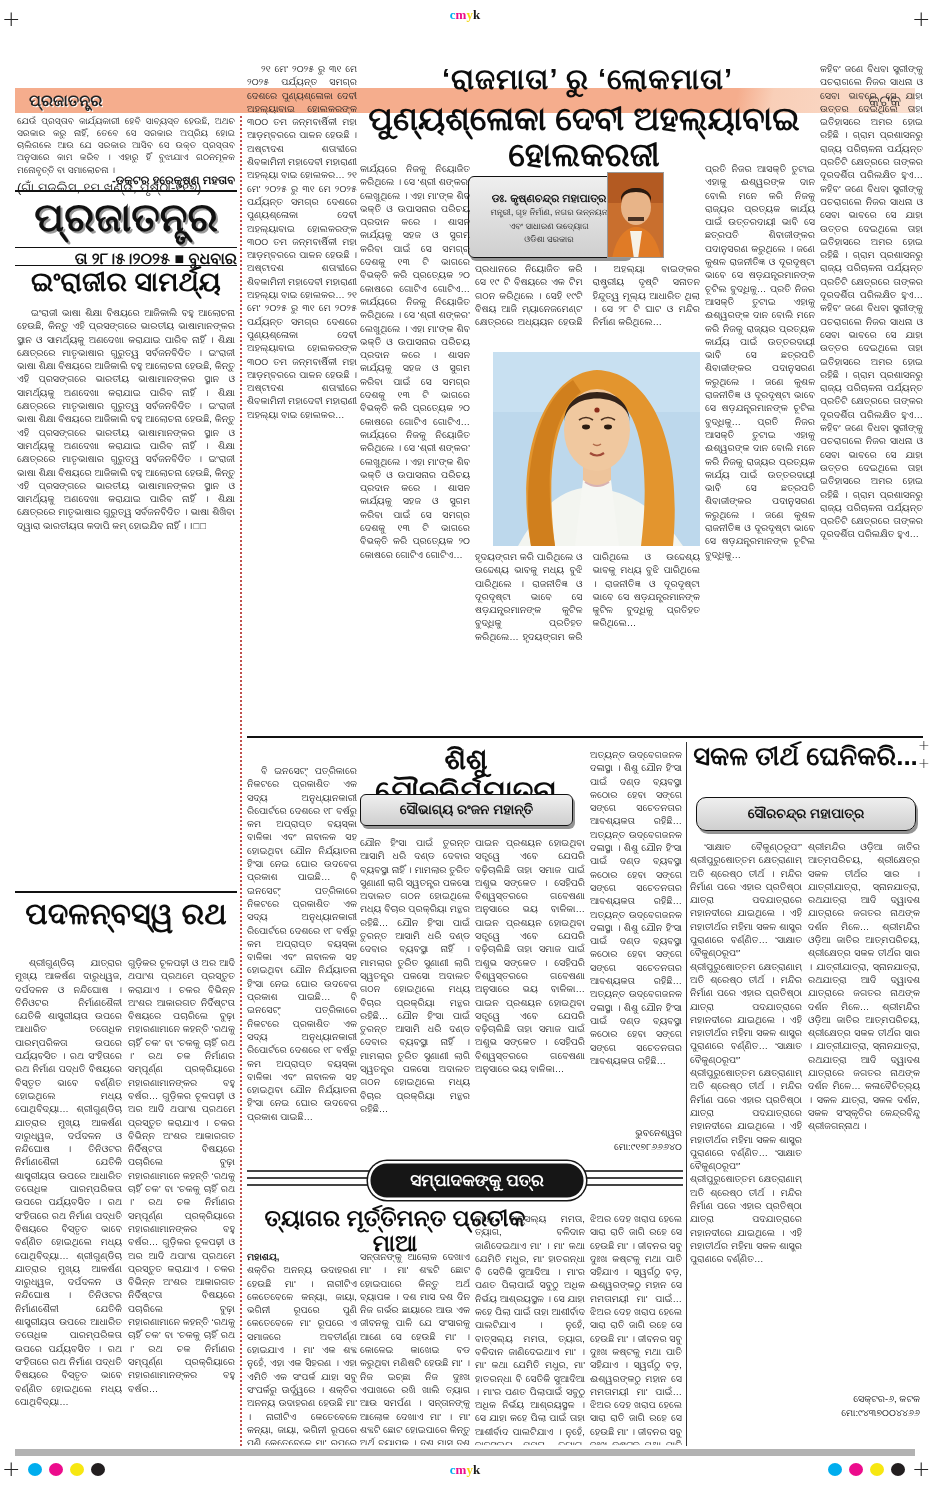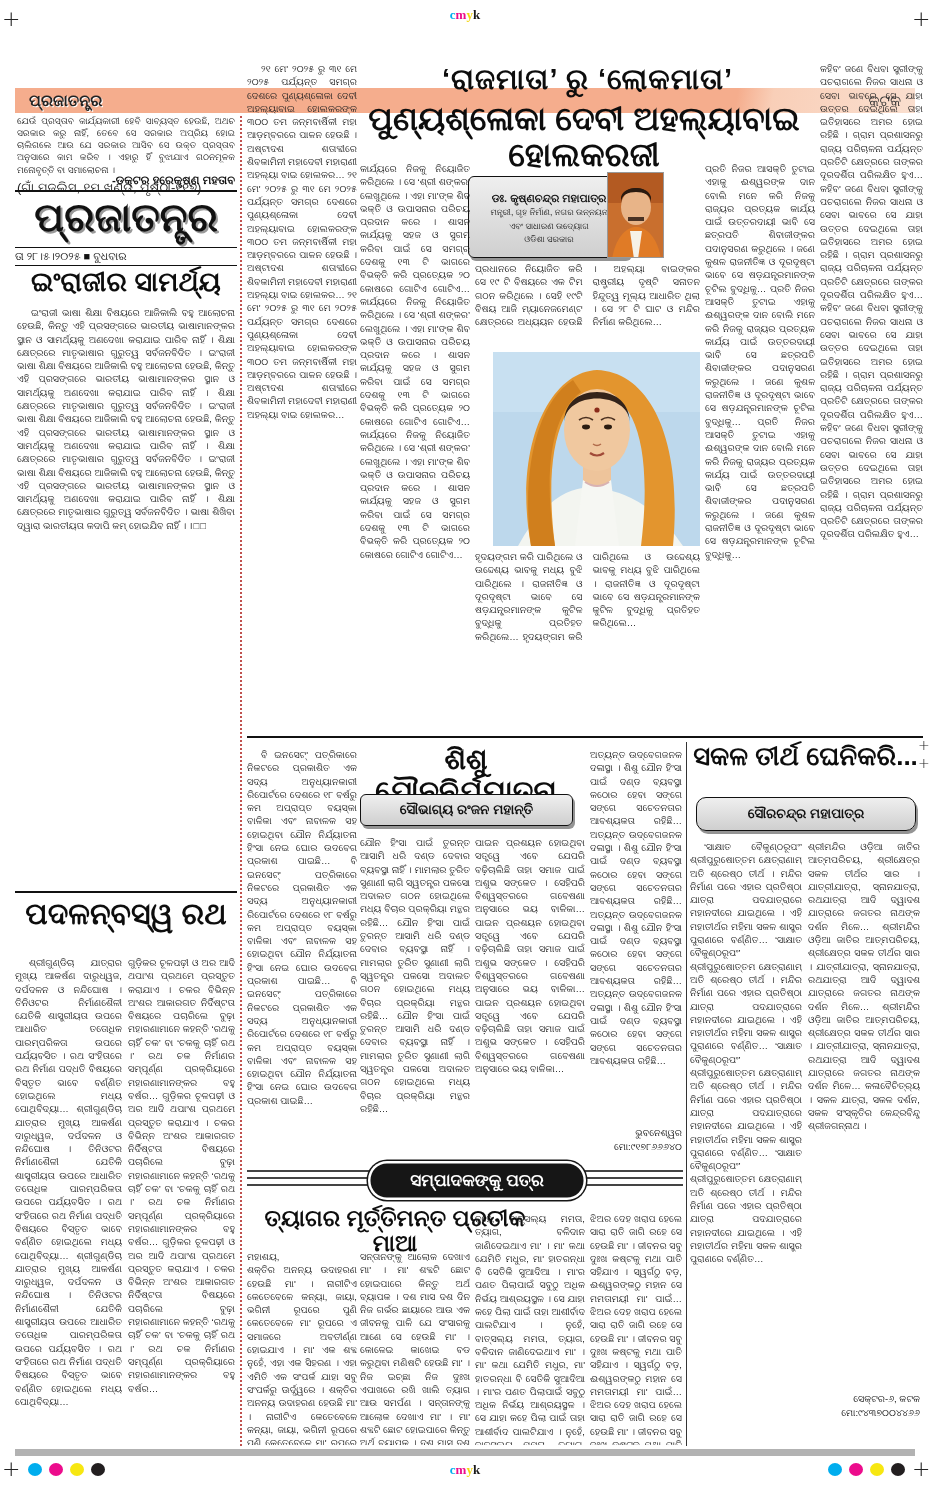--- a/index.html
+++ b/index.html
@@ -32,21 +32,21 @@
   .vsep-dot{position:absolute;width:0;border-left:2px dotted #c0504d}
   .vsep-solid{position:absolute;width:0;border-left:1.5px solid #333}
 
   
   .quote{position:absolute;left:17px;top:115px;width:218px;font-size:9px;line-height:1.35;text-align:justify;color:#222}
   .quote-src{position:absolute;left:17px;top:180px;width:218px;text-align:left;font-size:13px;color:#222}
   .quote-auth{position:absolute;left:17px;top:174px;width:218px;text-align:right;font-size:11.5px;font-weight:bold;color:#111}
   .masthead{position:absolute;left:15px;top:193px;width:222px;text-align:center;
     font-family:"Liberation Serif","DejaVu Serif",serif;font-weight:900;font-size:40px;line-height:1.25;color:#111;
     text-shadow:2px 2px 0 #9a9a9a}
-  .dateline{position:absolute;left:15px;top:250px;width:222px;text-align:left;font-weight:normal;font-size:11px;color:#111}
+  .dateline{position:absolute;left:15px;top:250px;width:222px;text-align:right;font-weight:bold;font-size:16px;color:#111}
   .hl{position:absolute;font-weight:bold;color:#0d0d0d;text-align:center;line-height:1.1}
   .hl-english{left:15px;top:268px;width:222px;font-size:27px}
   .hl-chariot{left:15px;top:897px;width:222px;font-size:30px}
   .hl-kicker{left:360px;top:64px;width:455px;font-size:29px;letter-spacing:1px}
   .hl-main{left:348px;top:101px;width:472px;font-size:33px}
   .hl-child{left:352px;top:744px;width:228px;font-size:29px}
   .hl-tirtha{left:688px;top:742px;width:235px;font-size:26px}
   .hl-letter{left:247px;top:1206px;width:296px;font-size:23px}
 
   
@@ -63,21 +63,21 @@
   .photo{position:absolute;overflow:hidden}
   .photo svg{display:block}
   .ph-author{left:607px;top:172px;width:57px;height:86px;border:1px solid #999}
   .ph-portrait{left:493px;top:352px;width:207px;height:194px}
 
   
   .deco-line{position:absolute;left:247px;width:436px;height:1.5px;background:#444}
   .letterbox{position:absolute;left:368px;top:1161px;width:218px;height:39px;background:#161616;border-radius:19px;
     box-shadow:inset 0 0 0 2.5px #fff,0 0 0 1.5px #161616;display:flex;align-items:center;justify-content:center;
     color:#fff;font-weight:bold;font-size:17px}
-  .salut{font-weight:normal}
+  .salut{font-weight:bold}
 
   .signoff{position:absolute;text-align:right;font-size:9.5px;line-height:1.45;color:#111}
   .endmark{letter-spacing:1px}
 </style>
 </head>
 <body>
 
 <div class="page">
 
   <div class="regcross" style="left:2px;top:8px">+</div>
@@ -186,21 +186,21 @@
 
   <div class="tcol" style="left:820px;top:62px;width:103px;height:672px">
     <p>କହିବ' ଜଣେ ବିଧବା ସ୍ତ୍ରୀଙ୍କୁ ପଚରାଗଲେ ନିଜର ସାଧନା ଓ ସେବା ଭାବରେ ସେ ଯାହା ଉତ୍ତର ଦେଇଥିଲେ ତାହା ଇତିହାସରେ ଅମର ହୋଇ ରହିଛି । ଗ୍ରାମ ପ୍ରଶାସନରୁ ରାଜ୍ୟ ପରିଚାଳନା ପର୍ଯ୍ୟନ୍ତ ପ୍ରତିଟି କ୍ଷେତ୍ରରେ ତାଙ୍କର ଦୂରଦର୍ଶିତା ପରିଲକ୍ଷିତ ହୁଏ… କହିବ' ଜଣେ ବିଧବା ସ୍ତ୍ରୀଙ୍କୁ ପଚରାଗଲେ ନିଜର ସାଧନା ଓ ସେବା ଭାବରେ ସେ ଯାହା ଉତ୍ତର ଦେଇଥିଲେ ତାହା ଇତିହାସରେ ଅମର ହୋଇ ରହିଛି । ଗ୍ରାମ ପ୍ରଶାସନରୁ ରାଜ୍ୟ ପରିଚାଳନା ପର୍ଯ୍ୟନ୍ତ ପ୍ରତିଟି କ୍ଷେତ୍ରରେ ତାଙ୍କର ଦୂରଦର୍ଶିତା ପରିଲକ୍ଷିତ ହୁଏ… କହିବ' ଜଣେ ବିଧବା ସ୍ତ୍ରୀଙ୍କୁ ପଚରାଗଲେ ନିଜର ସାଧନା ଓ ସେବା ଭାବରେ ସେ ଯାହା ଉତ୍ତର ଦେଇଥିଲେ ତାହା ଇତିହାସରେ ଅମର ହୋଇ ରହିଛି । ଗ୍ରାମ ପ୍ରଶାସନରୁ ରାଜ୍ୟ ପରିଚାଳନା ପର୍ଯ୍ୟନ୍ତ ପ୍ରତିଟି କ୍ଷେତ୍ରରେ ତାଙ୍କର ଦୂରଦର୍ଶିତା ପରିଲକ୍ଷିତ ହୁଏ… କହିବ' ଜଣେ ବିଧବା ସ୍ତ୍ରୀଙ୍କୁ ପଚରାଗଲେ ନିଜର ସାଧନା ଓ ସେବା ଭାବରେ ସେ ଯାହା ଉତ୍ତର ଦେଇଥିଲେ ତାହା ଇତିହାସରେ ଅମର ହୋଇ ରହିଛି । ଗ୍ରାମ ପ୍ରଶାସନରୁ ରାଜ୍ୟ ପରିଚାଳନା ପର୍ଯ୍ୟନ୍ତ ପ୍ରତିଟି କ୍ଷେତ୍ରରେ ତାଙ୍କର ଦୂରଦର୍ଶିତା ପରିଲକ୍ଷିତ ହୁଏ…</p>
   </div>
 
   <div class="rule" style="left:247px;top:736px;width:676px;height:2px"></div>
 
   <div class="regcross small" style="left:918px;top:738px">+</div>
   <div class="regcross small" style="left:918px;top:756px">+</div>
 
-  <div class="tcol" style="left:247px;top:748px;width:110px;height:414px">
+  <div class="tcol" style="left:247px;top:764px;width:110px;height:414px">
     <p class="lead">ବି ଇନସେଟ୍' ପତ୍ରିକାରେ ନିକଟରେ ପ୍ରକାଶିତ ଏକ ସଦ୍ୟ ଅନୁଧ୍ୟାନକାରୀ ରିପୋର୍ଟରେ ଦେଶରେ ୧୮ ବର୍ଷରୁ କମ ଅପ୍ରାପ୍ତ ବୟସ୍କା ବାଳିକା ଏବଂ ନାବାଳକ ସହ ହୋଇଥିବା ଯୌନ ନିର୍ଯ୍ୟାତନା ହିଂସା ନେଇ ଘୋର ଉଦବେଗ ପ୍ରକାଶ ପାଇଛି… ବି ଇନସେଟ୍' ପତ୍ରିକାରେ ନିକଟରେ ପ୍ରକାଶିତ ଏକ ସଦ୍ୟ ଅନୁଧ୍ୟାନକାରୀ ରିପୋର୍ଟରେ ଦେଶରେ ୧୮ ବର୍ଷରୁ କମ ଅପ୍ରାପ୍ତ ବୟସ୍କା ବାଳିକା ଏବଂ ନାବାଳକ ସହ ହୋଇଥିବା ଯୌନ ନିର୍ଯ୍ୟାତନା ହିଂସା ନେଇ ଘୋର ଉଦବେଗ ପ୍ରକାଶ ପାଇଛି… ବି ଇନସେଟ୍' ପତ୍ରିକାରେ ନିକଟରେ ପ୍ରକାଶିତ ଏକ ସଦ୍ୟ ଅନୁଧ୍ୟାନକାରୀ ରିପୋର୍ଟରେ ଦେଶରେ ୧୮ ବର୍ଷରୁ କମ ଅପ୍ରାପ୍ତ ବୟସ୍କା ବାଳିକା ଏବଂ ନାବାଳକ ସହ ହୋଇଥିବା ଯୌନ ନିର୍ଯ୍ୟାତନା ହିଂସା ନେଇ ଘୋର ଉଦବେଗ ପ୍ରକାଶ ପାଇଛି…</p>
   </div>
   <div class="hl hl-child">ଶିଶୁ ଯୌନନିର୍ଯ୍ୟାତନା</div>
   <div class="bybox bybox-wide bybox-child">
     <span>ସୌଭାଗ୍ୟ ରଂଜନ ମହାନ୍ତି</span>
   </div>
   <div class="tcol" style="left:360px;top:836px;width:110px;height:326px">
     <p>ଯୌନ ହିଂସା ପାଇଁ ତୁରନ୍ତ ଆସାମି ଧରି ଦଣ୍ଡ ଦେବାର ବ୍ୟବସ୍ଥା ନାହିଁ । ମାମଲାର ତୁରିତ ସୁଣାଣୀ ଲାଗି ସ୍ୱତନ୍ତ୍ର ପକସୋ ଅଦାଲତ ଗଠନ ହୋଇଥିଲେ ମଧ୍ୟ ବିଚାର ପ୍ରକ୍ରିୟା ମନ୍ଥର ରହିଛି… ଯୌନ ହିଂସା ପାଇଁ ତୁରନ୍ତ ଆସାମି ଧରି ଦଣ୍ଡ ଦେବାର ବ୍ୟବସ୍ଥା ନାହିଁ । ମାମଲାର ତୁରିତ ସୁଣାଣୀ ଲାଗି ସ୍ୱତନ୍ତ୍ର ପକସୋ ଅଦାଲତ ଗଠନ ହୋଇଥିଲେ ମଧ୍ୟ ବିଚାର ପ୍ରକ୍ରିୟା ମନ୍ଥର ରହିଛି… ଯୌନ ହିଂସା ପାଇଁ ତୁରନ୍ତ ଆସାମି ଧରି ଦଣ୍ଡ ଦେବାର ବ୍ୟବସ୍ଥା ନାହିଁ । ମାମଲାର ତୁରିତ ସୁଣାଣୀ ଲାଗି ସ୍ୱତନ୍ତ୍ର ପକସୋ ଅଦାଲତ ଗଠନ ହୋଇଥିଲେ ମଧ୍ୟ ବିଚାର ପ୍ରକ୍ରିୟା ମନ୍ଥର ରହିଛି…</p>
   </div>
   <div class="tcol" style="left:475px;top:836px;width:110px;height:326px">

